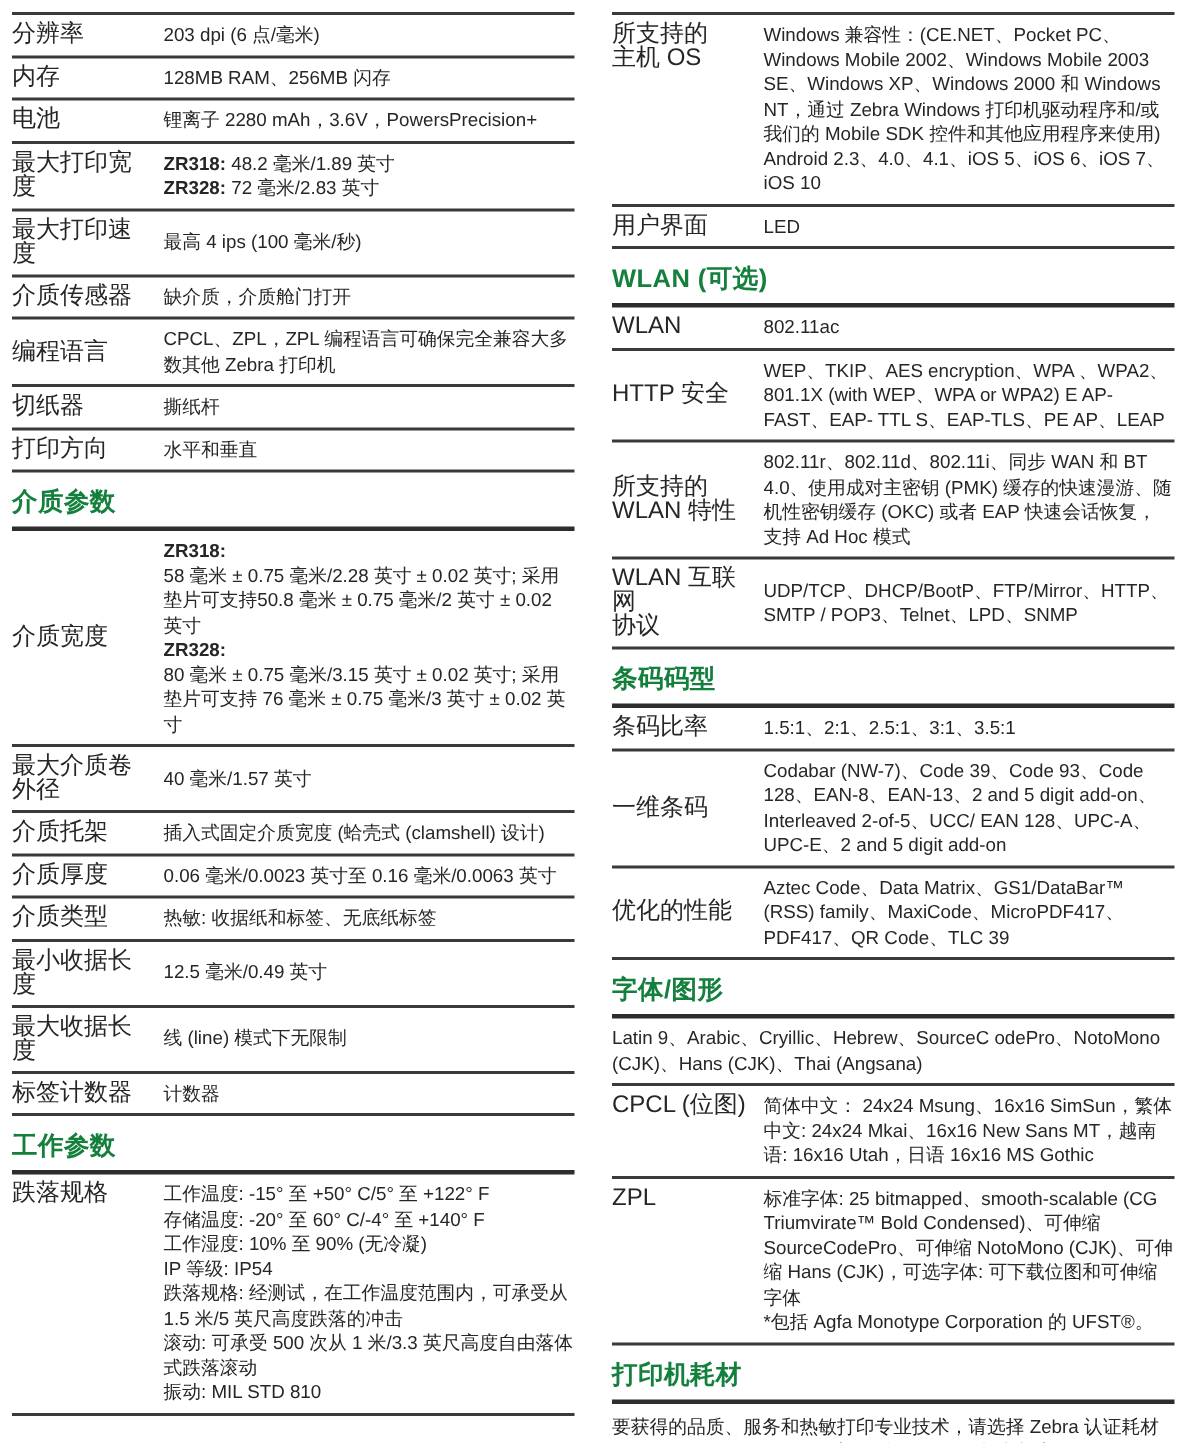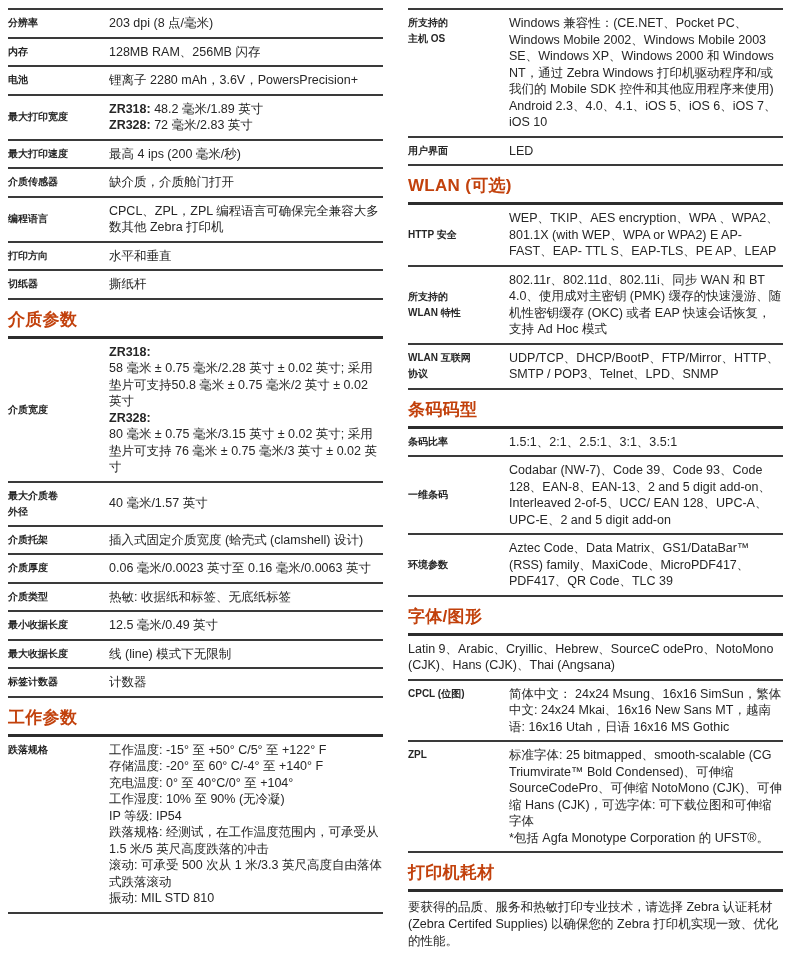--- a/index.html
+++ b/index.html
@@ -23,36 +23,36 @@
   .spec-row {
     display: flex;
     align-items: center;
     border-bottom: 2px solid #3a3a3a;
     padding: 5px 0;
   }
   .spec-row.top { align-items: flex-start; }
   .spec-label {
     flex: 0 0 101px;
     width: 101px;
-    font-weight: bold;
-    font-size: 10px;
+    font-weight: normal;
+    font-size: 16px;
     line-height: 16px;
     padding-right: 6px;
   }
   .spec-value {
     flex: 1;
     font-size: 12.5px;
     line-height: 16.5px;
   }
   .value-line .bold { font-weight: bold; }
 
   .sec-header {
     font-size: 17px;
     font-weight: bold;
-    color: #c2410c;
+    color: #15803d;
     padding: 8px 0 5px 0;
     border-bottom: 3px solid #2d2d2d;
     letter-spacing: 0.3px;
   }
   .sec-paragraph {
     font-size: 12.5px;
     line-height: 17px;
     padding: 7px 0;
   }
 </style>
@@ -61,21 +61,21 @@
 
 <div class="page">
   <div style="display:flex; gap:25px; width:100%;">
       <div class="col">
         <div class="spec-table first">
           <div class="spec-row">
             <div class="spec-label">
               <div class="label-line">分辨率</div>
             </div>
             <div class="spec-value">
-              <div class="value-line"><span>203 dpi (8 点/毫米)</span></div>
+              <div class="value-line"><span>203 dpi (6 点/毫米)</span></div>
             </div>
           </div>
           <div class="spec-row">
             <div class="spec-label">
               <div class="label-line">内存</div>
             </div>
             <div class="spec-value">
               <div class="value-line"><span>128MB RAM、256MB 闪存</span></div>
             </div>
           </div>
@@ -94,53 +94,53 @@
             <div class="spec-value">
               <div class="value-line"><span class="bold">ZR318:</span><span> 48.2 毫米/1.89 英寸</span></div>
               <div class="value-line"><span class="bold">ZR328:</span><span> 72 毫米/2.83 英寸</span></div>
             </div>
           </div>
           <div class="spec-row">
             <div class="spec-label">
               <div class="label-line">最大打印速度</div>
             </div>
             <div class="spec-value">
-              <div class="value-line"><span>最高 4 ips (200 毫米/秒)</span></div>
+              <div class="value-line"><span>最高 4 ips (100 毫米/秒)</span></div>
             </div>
           </div>
           <div class="spec-row">
             <div class="spec-label">
               <div class="label-line">介质传感器</div>
             </div>
             <div class="spec-value">
               <div class="value-line"><span>缺介质，介质舱门打开</span></div>
             </div>
           </div>
           <div class="spec-row">
             <div class="spec-label">
               <div class="label-line">编程语言</div>
             </div>
             <div class="spec-value">
               <div class="value-line"><span>CPCL、ZPL，ZPL 编程语言可确保完全兼容大多数其他 Zebra 打印机</span></div>
             </div>
           </div>
           <div class="spec-row">
             <div class="spec-label">
+              <div class="label-line">切纸器</div>
+            </div>
+            <div class="spec-value">
+              <div class="value-line"><span>撕纸杆</span></div>
+            </div>
+          </div>
+          <div class="spec-row">
+            <div class="spec-label">
               <div class="label-line">打印方向</div>
             </div>
             <div class="spec-value">
               <div class="value-line"><span>水平和垂直</span></div>
-            </div>
-          </div>
-          <div class="spec-row">
-            <div class="spec-label">
-              <div class="label-line">切纸器</div>
-            </div>
-            <div class="spec-value">
-              <div class="value-line"><span>撕纸杆</span></div>
             </div>
           </div>
         </div>
         <div class="sec-header">介质参数</div>
         <div class="spec-table">
           <div class="spec-row">
             <div class="spec-label">
               <div class="label-line">介质宽度</div>
             </div>
             <div class="spec-value">
@@ -210,21 +210,20 @@
         </div>
         <div class="sec-header">工作参数</div>
         <div class="spec-table">
           <div class="spec-row top">
             <div class="spec-label">
               <div class="label-line">跌落规格</div>
             </div>
             <div class="spec-value">
               <div class="value-line"><span>工作温度: -15° 至 +50° C/5° 至 +122° F</span></div>
               <div class="value-line"><span>存储温度: -20° 至 60° C/-4° 至 +140° F</span></div>
-              <div class="value-line"><span>充电温度: 0° 至 40°C/0° 至 +104°</span></div>
               <div class="value-line"><span>工作湿度: 10% 至 90% (无冷凝)</span></div>
               <div class="value-line"><span>IP 等级: IP54</span></div>
               <div class="value-line"><span>跌落规格: 经测试，在工作温度范围内，可承受从 1.5 米/5 英尺高度跌落的冲击</span></div>
               <div class="value-line"><span>滚动: 可承受 500 次从 1 米/3.3 英尺高度自由落体式跌落滚动</span></div>
               <div class="value-line"><span>振动: MIL STD 810</span></div>
             </div>
           </div>
         </div>
       </div>
       <div class="col">
@@ -244,20 +243,28 @@
             </div>
             <div class="spec-value">
               <div class="value-line"><span>LED</span></div>
             </div>
           </div>
         </div>
         <div class="sec-header">WLAN (可选)</div>
         <div class="spec-table">
           <div class="spec-row">
             <div class="spec-label">
+              <div class="label-line">WLAN</div>
+            </div>
+            <div class="spec-value">
+              <div class="value-line"><span>802.11ac</span></div>
+            </div>
+          </div>
+          <div class="spec-row">
+            <div class="spec-label">
               <div class="label-line">HTTP 安全</div>
             </div>
             <div class="spec-value">
               <div class="value-line"><span>WEP、TKIP、AES encryption、WPA 、WPA2、801.1X (with WEP、WPA or WPA2) E AP- FAST、EAP- TTL S、EAP-TLS、PE AP、LEAP</span></div>
             </div>
           </div>
           <div class="spec-row">
             <div class="spec-label">
               <div class="label-line">所支持的</div>
               <div class="label-line">WLAN 特性</div>
@@ -289,21 +296,21 @@
           <div class="spec-row">
             <div class="spec-label">
               <div class="label-line">一维条码</div>
             </div>
             <div class="spec-value">
               <div class="value-line"><span>Codabar (NW-7)、Code 39、Code 93、Code 128、EAN-8、EAN-13、2 and 5 digit add-on、Interleaved 2-of-5、UCC/ EAN 128、UPC-A、UPC-E、2 and 5 digit add-on</span></div>
             </div>
           </div>
           <div class="spec-row">
             <div class="spec-label">
-              <div class="label-line">环境参数</div>
+              <div class="label-line">优化的性能</div>
             </div>
             <div class="spec-value">
               <div class="value-line"><span>Aztec Code、Data Matrix、GS1/DataBar™ (RSS) family、MaxiCode、MicroPDF417、PDF417、QR Code、TLC 39</span></div>
             </div>
           </div>
         </div>
         <div class="sec-header">字体/图形</div>
         <div class="spec-table">
           <div class="spec-row">
             <div class="spec-value">

